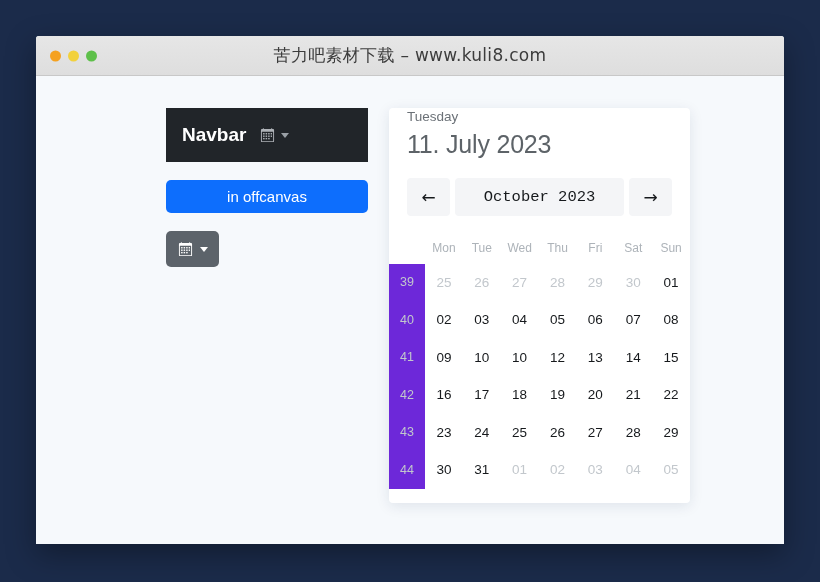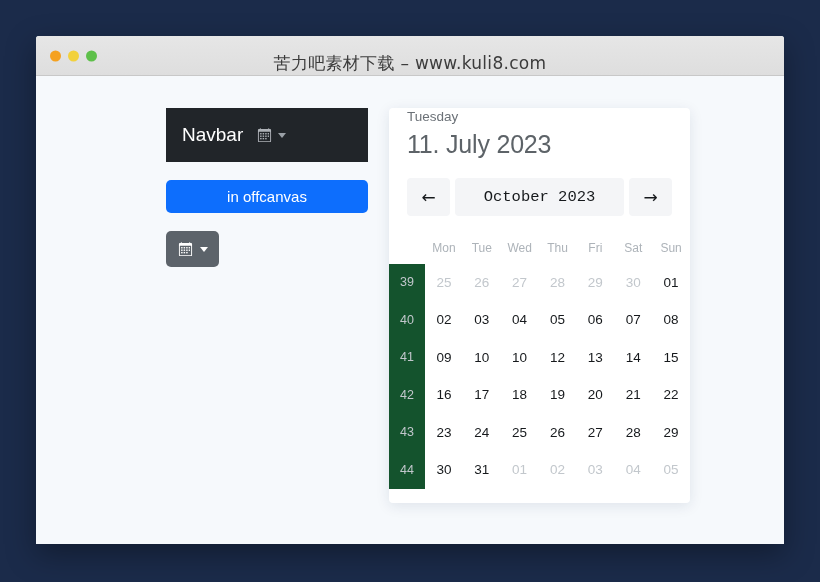--- a/index.html
+++ b/index.html
@@ -26,21 +26,21 @@
     box-shadow: 0 10px 30px rgba(0,0,0,0.35);
     overflow: hidden;
   }
 
   .titlebar {
     position: relative;
     height: 39px;
     background: linear-gradient(to bottom, #e6e6e6 0%, #dedede 100%);
     border-bottom: 1px solid #c8c8c8;
     display: flex;
-    align-items: flex-end;
+    align-items: center;
   }
   .traffic {
     position: absolute;
     left: 14px;
     top: 50%;
     transform: translateY(-50%);
     display: flex;
     gap: 7px;
   }
   .dot {
@@ -79,21 +79,21 @@
     background: #212529;
     height: 54px;
     display: flex;
     align-items: center;
     padding: 0 16px;
     box-sizing: border-box;
   }
   .navbar-brand {
     color: #ffffff;
     font-size: 19px;
-    font-weight: 400;
+    font-weight: 700;
     margin-right: 14px;
   }
   .navbar-drop {
     display: flex;
     align-items: center;
     gap: 6px;
     cursor: pointer;
   }
 
   .cal-icon {
@@ -210,21 +210,21 @@
     color: #16191c;
   }
   .cal-grid .hdr {
     color: #adb3b9;
     font-size: 12px;
     height: 32px;
   }
   .cal-grid .wk {
     color: #c2c7cc;
     font-size: 12.5px;
-    background: #14532d;
+    background: #6d28d9;
   }
   .cal-grid .wk-hdr {
     background: #ffffff;
   }
   .cal-grid .muted {
     color: #c2c7cc;
   }
   .cal-grid .day {
     cursor: pointer;
   }

